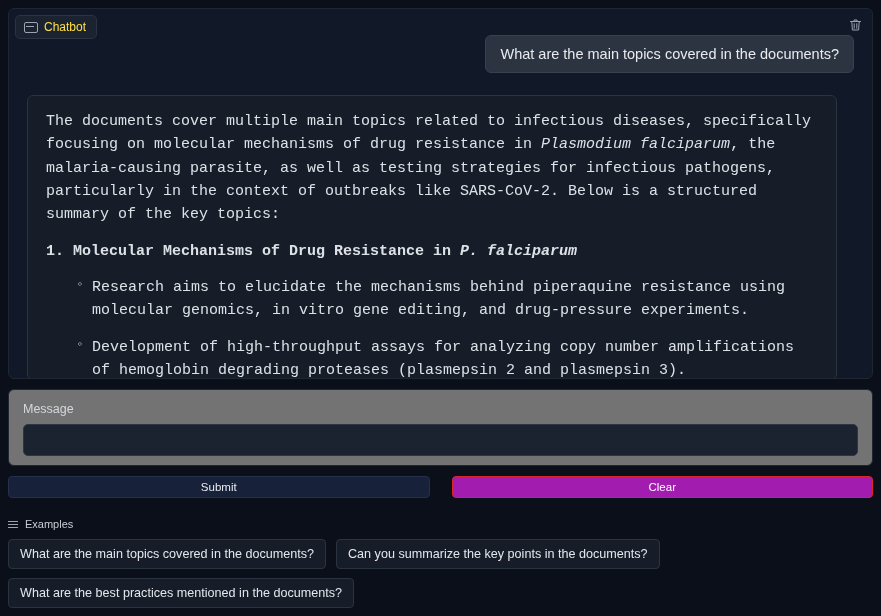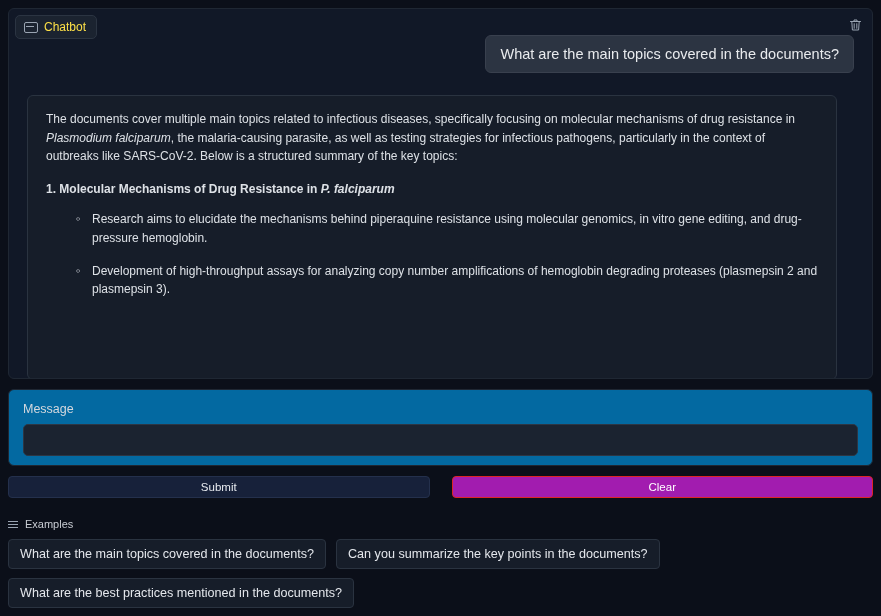--- a/index.html
+++ b/index.html
@@ -100,27 +100,28 @@
     max-width: 560px;
   }
   .bot-row {
     margin-top: 22px;
   }
   .bot-bubble {
     background: #161d29;
     border: 1px solid #2a3340;
     border-radius: 6px;
     padding: 14px 18px 18px 18px;
-    font-size: 12px;
+    font-size: 15px;
     line-height: 1.55;
     color: #dde1e6;
     width: 810px;
     box-sizing: border-box;
     height: 285px;
     overflow: hidden;
+    font-family: Liberation Mono, monospace;
   }
   .bot-bubble p { margin: 0 0 14px 0; }
   .bot-bubble p.heading { font-weight: bold; margin-bottom: 12px; }
   .bot-bubble em { font-style: italic; }
   .lvl1 {
     margin: 0 0 6px 0;
     padding-left: 18px;
     position: relative;
     font-weight: bold;
   }
@@ -142,21 +143,21 @@
     position: absolute;
     left: 30px;
     top: -1px;
     color: #c9ced6;
     font-size: 13px;
   }
 
   
   .message-box {
     margin-top: 10px;
-    background: #0369a1;
+    background: #737373;
     border: 1px solid #1f2733;
     border-radius: 6px;
     padding: 12px 14px 14px 14px;
     box-sizing: border-box;
     height: 77px;
   }
   .message-label {
     font-size: 12.5px;
     color: #d4d8de;
     margin-bottom: 8px;
@@ -268,21 +269,21 @@
         <div class="user-bubble">What are the main topics covered in the documents?</div>
       </div>
 
       <div class="bot-row">
         <div class="bot-bubble">
           <p><span>The documents cover multiple main topics related to infectious diseases, specifically focusing on molecular mechanisms of drug resistance in </span><em>Plasmodium falciparum</em><span>, the malaria-causing parasite, as well as testing strategies for infectious pathogens, particularly in the context of outbreaks like SARS-CoV-2. Below is a structured summary of the key topics:</span></p>
 
           <p class="heading"><span>1. Molecular Mechanisms of Drug Resistance in </span><em>P. falciparum</em></p>
 
 
-          <p class="lvl2">Research aims to elucidate the mechanisms behind piperaquine resistance using molecular genomics, in vitro gene editing, and drug-pressure hemoglobin.</p>
+          <p class="lvl2">Research aims to elucidate the mechanisms behind piperaquine resistance using molecular genomics, in vitro gene editing, and drug-pressure experiments.</p>
           <p class="lvl2">Development of high-throughput assays for analyzing copy number amplifications of hemoglobin degrading proteases (plasmepsin 2 and plasmepsin 3).</p>
 
         </div>
       </div>
 
     </div>
   </div>
 
   <div class="message-box">
     <div class="message-label">Message</div>

